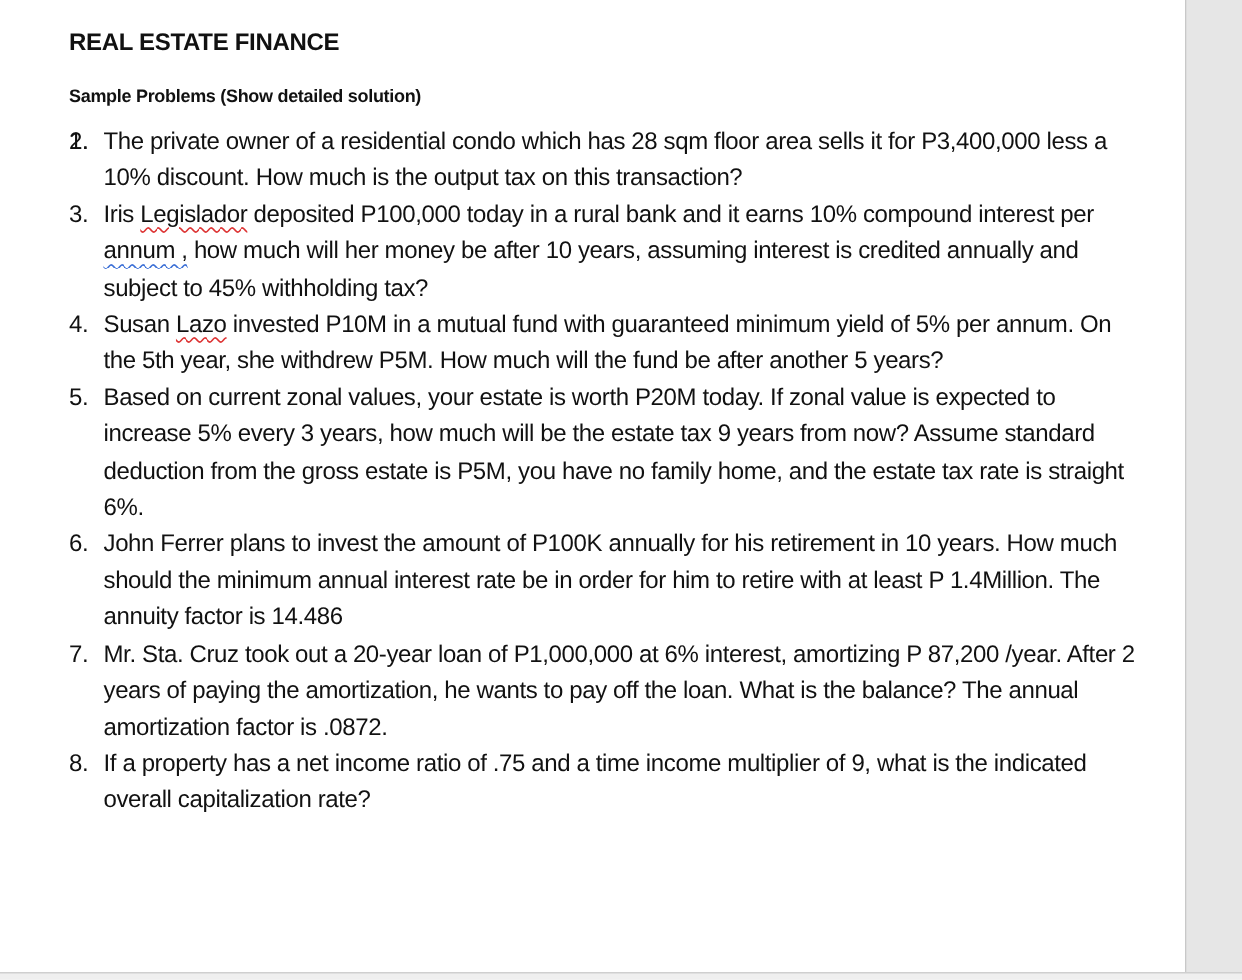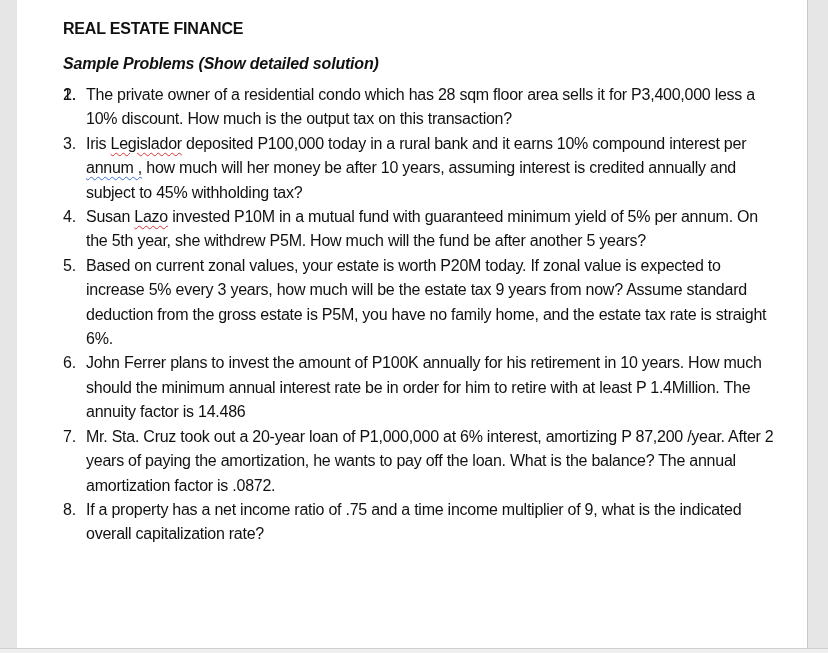--- a/index.html
+++ b/index.html
@@ -2,30 +2,30 @@
 <html><head>
   <meta charset="utf-8">
   <style>
     html, body { margin: 0; padding: 0; }
     body {
       width: 828px; height: 653px; overflow: hidden; position: relative;
       background: #e6e6e6;
       font-family: "Liberation Sans", "DejaVu Sans", sans-serif;
     }
     .page {
-      position: absolute; left: 17px; top: 0; width: 790px; height: 648px;
+      position: absolute; left: 0; top: 0; width: 790px; height: 648px;
       background: #ffffff; border-right: 1px solid #c8c8c8; overflow: hidden;
     }
     .bottom-strip {
       position: absolute; left: 0; top: 648px; width: 828px; height: 5px;
       background: #efefef; border-top: 1px solid #cfcfcf;
     }
     .content { position: absolute; left: 46px; top: 17px; width: 720px; color: #111; }
     .title { font-weight: bold; font-size: 16px; line-height: 24px; margin: 0; letter-spacing: -0.2px; }
-    .subtitle { font-weight: bold; font-size: 16px; line-height: 24px; margin: 11px 0 7px 0; letter-spacing: -0.2px; font-style: italic; }
+    .subtitle { font-weight: bold; font-size: 12px; line-height: 24px; margin: 11px 0 7px 0; letter-spacing: -0.2px; }
     ol { list-style: none; margin: 0; padding: 0; }
     li { position: relative; padding-left: 23px; font-size: 16px; line-height: 24.4px; letter-spacing: -0.25px; }
     .num { position: absolute; left: 0; top: 0; }
     .sq-red { text-decoration: underline wavy #d33; text-decoration-thickness: 1px; text-underline-offset: 3px; text-align: center; }
     .sq-blue { text-decoration: underline wavy #3b6fd6; text-decoration-thickness: 1px; text-underline-offset: 3px; margin-top: 24px; }
   </style>
 </head>
 <body>
 
 <div class="page">

